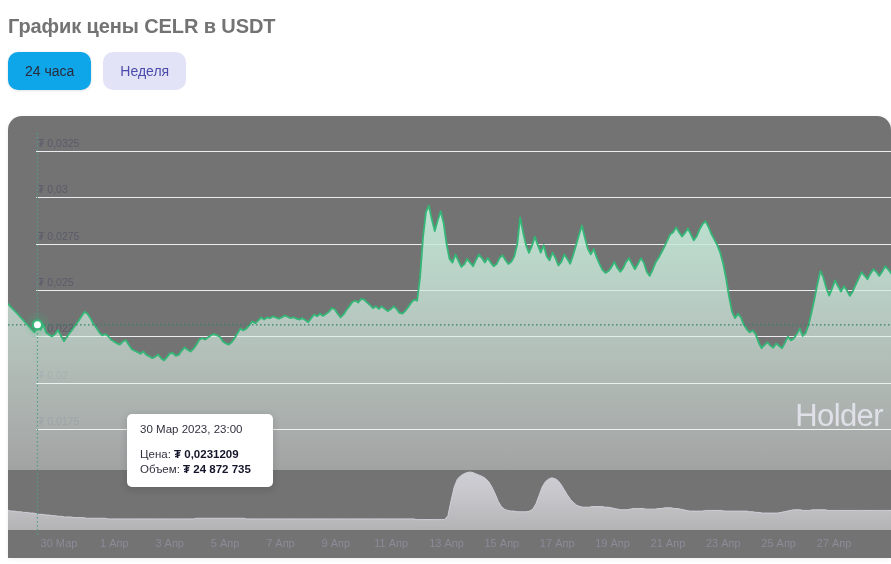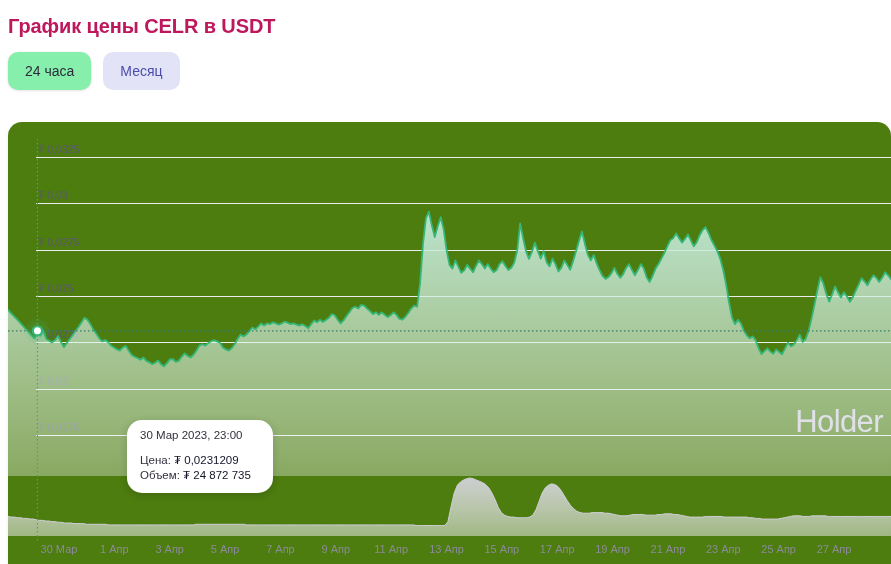--- a/index.html
+++ b/index.html
@@ -25,35 +25,35 @@
   }
 
   
   .page-title {
     position: absolute;
     left: 8px;
     top: 2px;
     font-size: 20px;
     font-weight: bold;
     letter-spacing: -0.1px;
-    color: #be185d;
+    color: #737373;
     white-space: nowrap;
   }
 
   
   .range-bar {
     position: absolute;
     left: 8px;
     top: 52px;
     display: flex;
     gap: 12px;
     align-items: center;
   }
   .range-btn {
-    background: #86efac;
+    background: #0ea5e9;
     border: none;
     border-radius: 10px;
     padding: 0 17px;
     height: 38px;
     line-height: 38px;
     font-size: 14px;
     font-family: inherit;
     color: #2b2b3a;
     white-space: nowrap;
     box-shadow: 0 1px 3px rgba(20, 20, 43, 0.10), 0 0 0 0.5px rgba(20,20,43,0.03);
@@ -63,24 +63,24 @@
   .range-btn.active {
     background: #e3e3f7;
     color: #4b4bab;
     box-shadow: none;
   }
 
   
   .chart-card {
     position: absolute;
     left: 8px;
-    top: 122px;
+    top: 116px;
     width: 883px;
     height: 442px;
-    background: #4d7c0f;
+    background: #737373;
     border-radius: 14px 14px 0 0;
     box-shadow: 0 1px 4px rgba(20,20,43,0.07);
     overflow: hidden;
   }
 
   .chart-svg-wrap {
     position: absolute;
     inset: 0;
   }
   .chart-svg-wrap svg {
@@ -112,21 +112,21 @@
     pointer-events: none;
   }
 
   
   .tooltip {
     position: absolute;
     left: 119px;
     top: 298px;
     width: 146px;
     background: #ffffff;
-    border-radius: 15px;
+    border-radius: 5px;
     box-shadow: 0 2px 9px rgba(20,20,43,0.17);
     padding: 10px 12px 11px 13px;
     box-sizing: border-box;
     font-size: 11.5px;
     color: #31313f;
     line-height: 1.0;
   }
   .tooltip .tt-date {
     font-size: 11.5px;
     color: #31313f;
@@ -134,34 +134,34 @@
     white-space: nowrap;
   }
   .tooltip .tt-row {
     white-space: nowrap;
     margin-bottom: 4px;
     font-size: 11.5px;
   }
   .tooltip .tt-row:last-child { margin-bottom: 0; }
   .tooltip .tt-label { color: #31313f; }
   .tooltip .tt-val {
-    font-weight: normal;
+    font-weight: bold;
     color: #14142b;
   }
 </style>
 </head>
 <body>
 
 <div class="page">
 
   <h1 class="page-title">График цены CELR в USDT</h1>
 
   <div class="range-bar">
     <button class="range-btn">24 часа</button>
-    <button class="range-btn active">Месяц</button>
+    <button class="range-btn active">Неделя</button>
   </div>
 
   <div class="chart-card">
 
     <div class="chart-svg-wrap">
       <svg id="chart-svg" width="883" height="442" viewBox="0 0 883 442" xmlns="http://www.w3.org/2000/svg">
         <defs>
           <linearGradient id="areaGrad" x1="0" y1="0" x2="0" y2="1">
             <stop offset="0%" stop-color="#bfe8d5" stop-opacity="0.95"></stop>
             <stop offset="55%" stop-color="#ddf3e8" stop-opacity="0.6"></stop>

